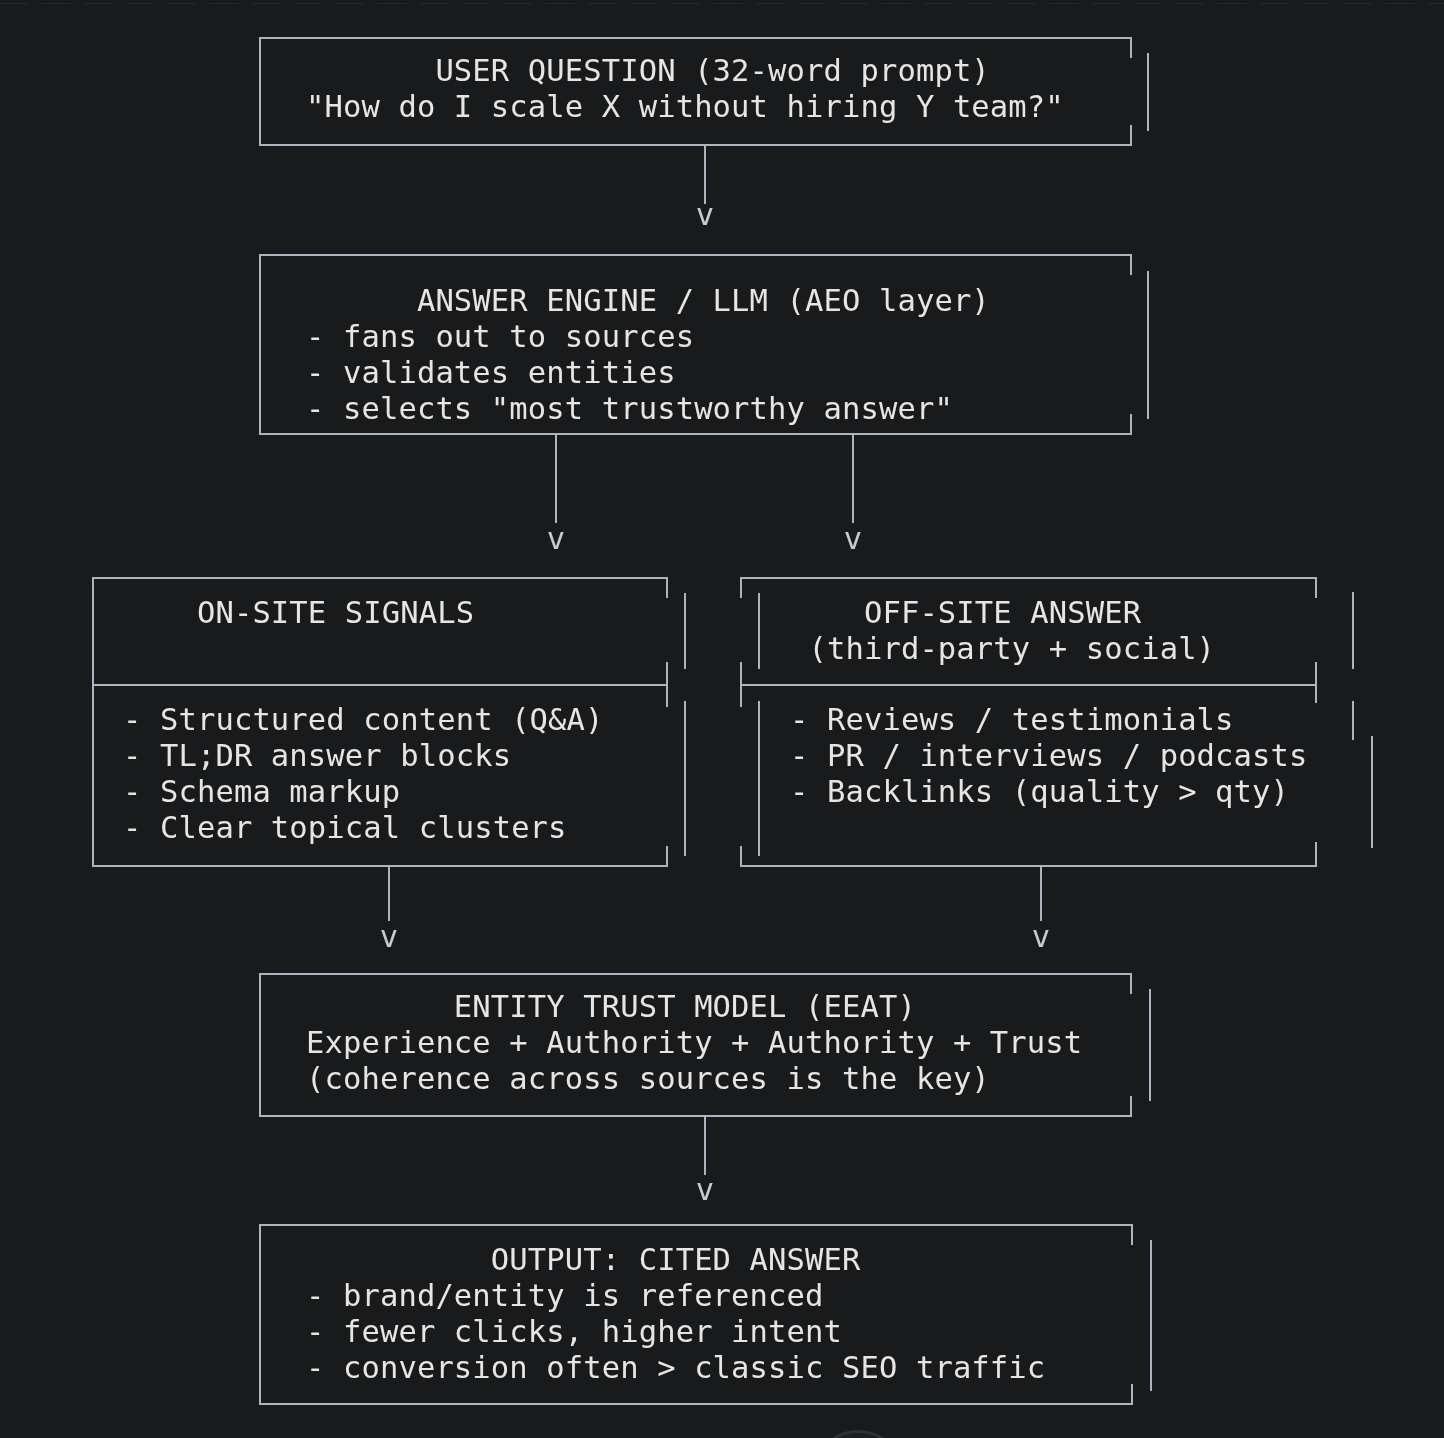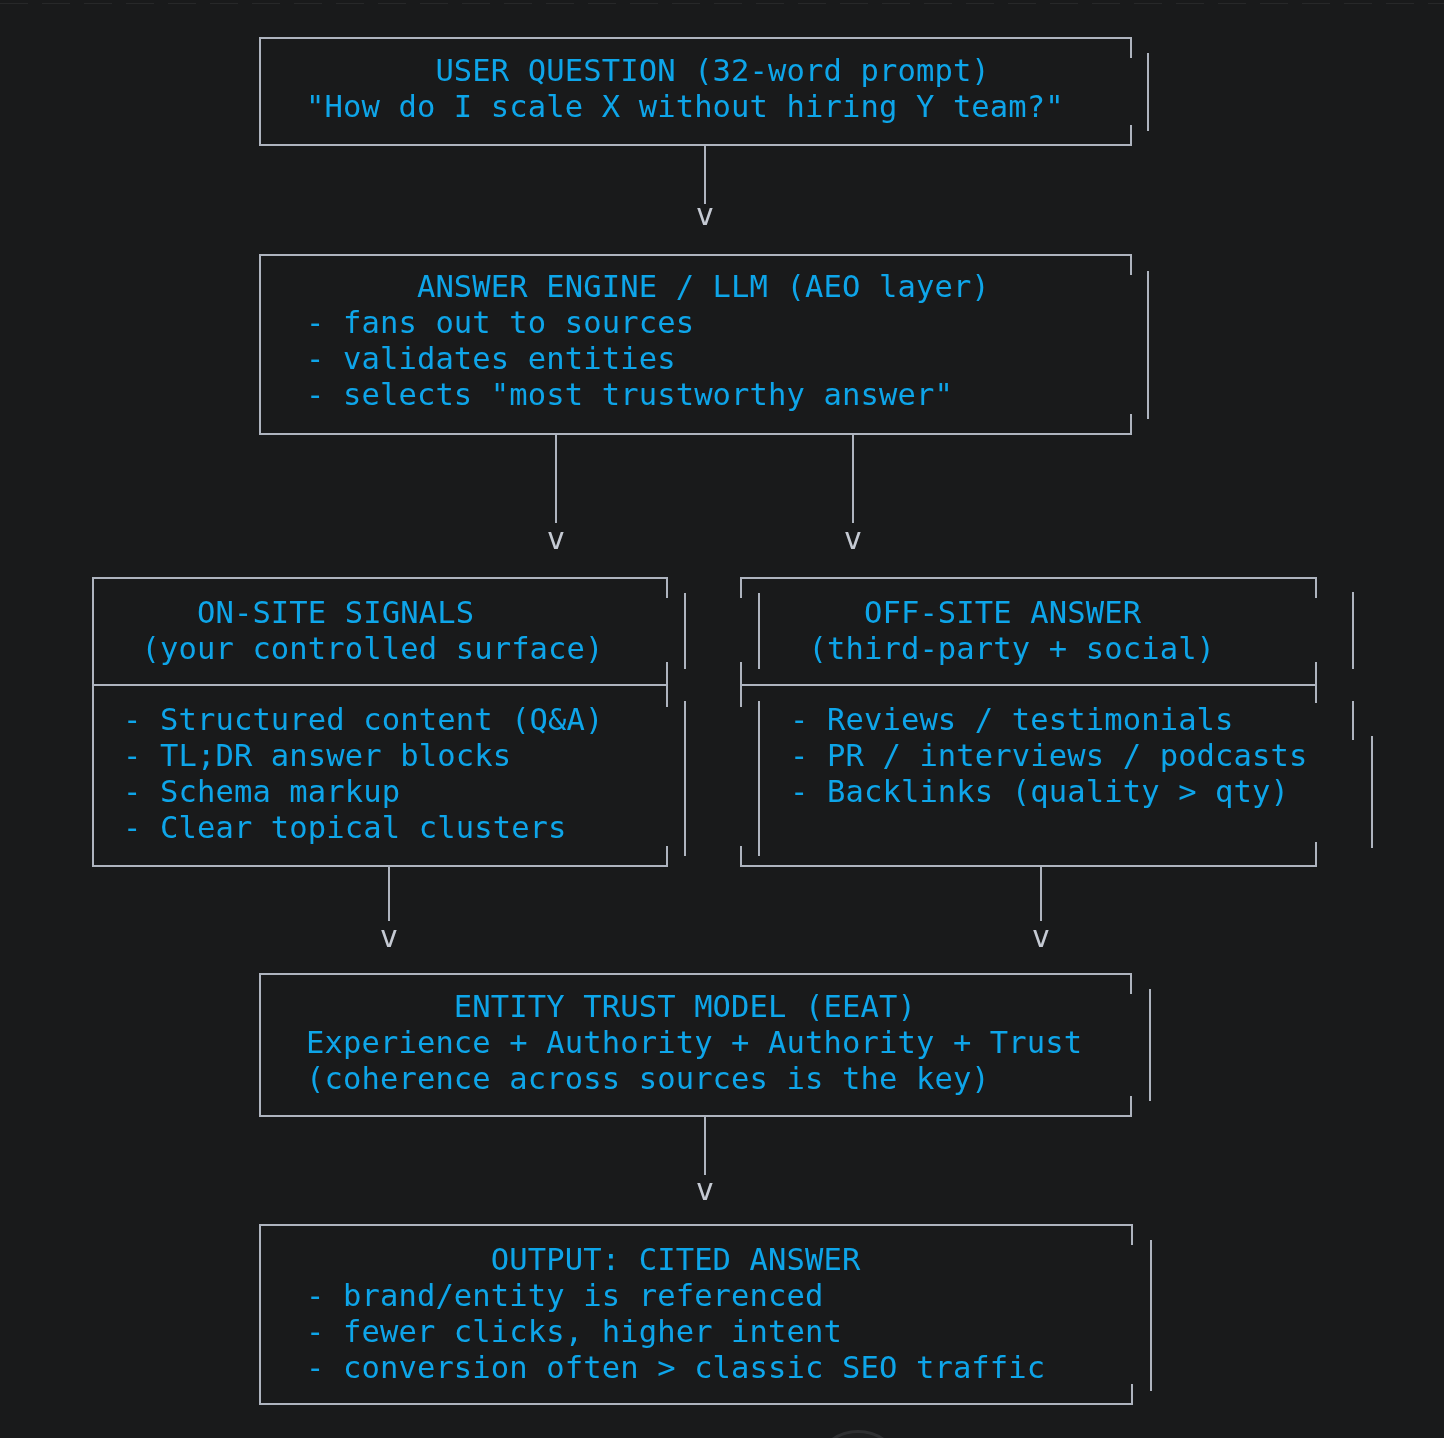--- a/index.html
+++ b/index.html
@@ -6,21 +6,21 @@
   #canvas{
     position:relative;
     width:1444px;height:1438px;
     background:#191a1b;
     overflow:hidden;
     font-family:"DejaVu Sans Mono","Liberation Mono",monospace;
   }
   .ln{position:absolute;background:#aeb4bf;}
   .txt{
     position:absolute;
-    color:#0ea5e9;
+    color:#e5e5e5;
     font-size:30.5px;
     line-height:36px;
     letter-spacing:0.12px;
   }
   .row{height:36px;white-space:pre;}
   .head{
     position:absolute;
     color:#c5cad3;
     font-size:30.5px;
     line-height:36px;
@@ -59,21 +59,21 @@
   <div class="ln" style="left:704px;top:146px;width:2px;height:58px"></div>
   <div class="head" style="left:695px;top:197px">v</div>
 
   <div>
     <div class="ln" style="left:259px;top:254px;width:873px;height:2px"></div>
     <div class="ln" style="left:259px;top:254px;width:2px;height:181px"></div>
     <div class="ln" style="left:259px;top:433px;width:873px;height:2px"></div>
     <div class="ln" style="left:1130px;top:254px;width:2px;height:21px"></div>
     <div class="ln" style="left:1130px;top:414px;width:2px;height:21px"></div>
     <div class="ln" style="left:1147px;top:271px;width:2px;height:148px"></div>
-    <div class="txt" style="left:306px;top:269px">
+    <div class="txt" style="left:306px;top:283px">
       <div class="row">      ANSWER ENGINE / LLM (AEO layer)</div>
       <div class="row">- fans out to sources</div>
       <div class="row">- validates entities</div>
       <div class="row">- selects "most trustworthy answer"</div>
     </div>
   </div>
 
   <div class="ln" style="left:555px;top:435px;width:2px;height:88px"></div>
   <div class="head" style="left:546px;top:521px">v</div>
   <div class="ln" style="left:852px;top:435px;width:2px;height:88px"></div>
@@ -84,21 +84,20 @@
     <div class="ln" style="left:92px;top:577px;width:2px;height:290px"></div>
     <div class="ln" style="left:92px;top:865px;width:576px;height:2px"></div>
     <div class="ln" style="left:92px;top:684px;width:576px;height:2px"></div>
     <div class="ln" style="left:666px;top:577px;width:2px;height:21px"></div>
     <div class="ln" style="left:666px;top:662px;width:2px;height:45px"></div>
     <div class="ln" style="left:666px;top:846px;width:2px;height:21px"></div>
     <div class="ln" style="left:684px;top:593px;width:2px;height:76px"></div>
     <div class="ln" style="left:684px;top:701px;width:2px;height:155px"></div>
     <div class="txt" style="left:123px;top:595px">
       <div class="row">    ON-SITE SIGNALS</div>
-      <div class="row"> (your controlled surface)</div>
     </div>
     <div class="txt" style="left:123px;top:702px">
       <div class="row">- Structured content (Q&amp;A)</div>
       <div class="row">- TL;DR answer blocks</div>
       <div class="row">- Schema markup</div>
       <div class="row">- Clear topical clusters</div>
     </div>
   </div>
 
   <div>

